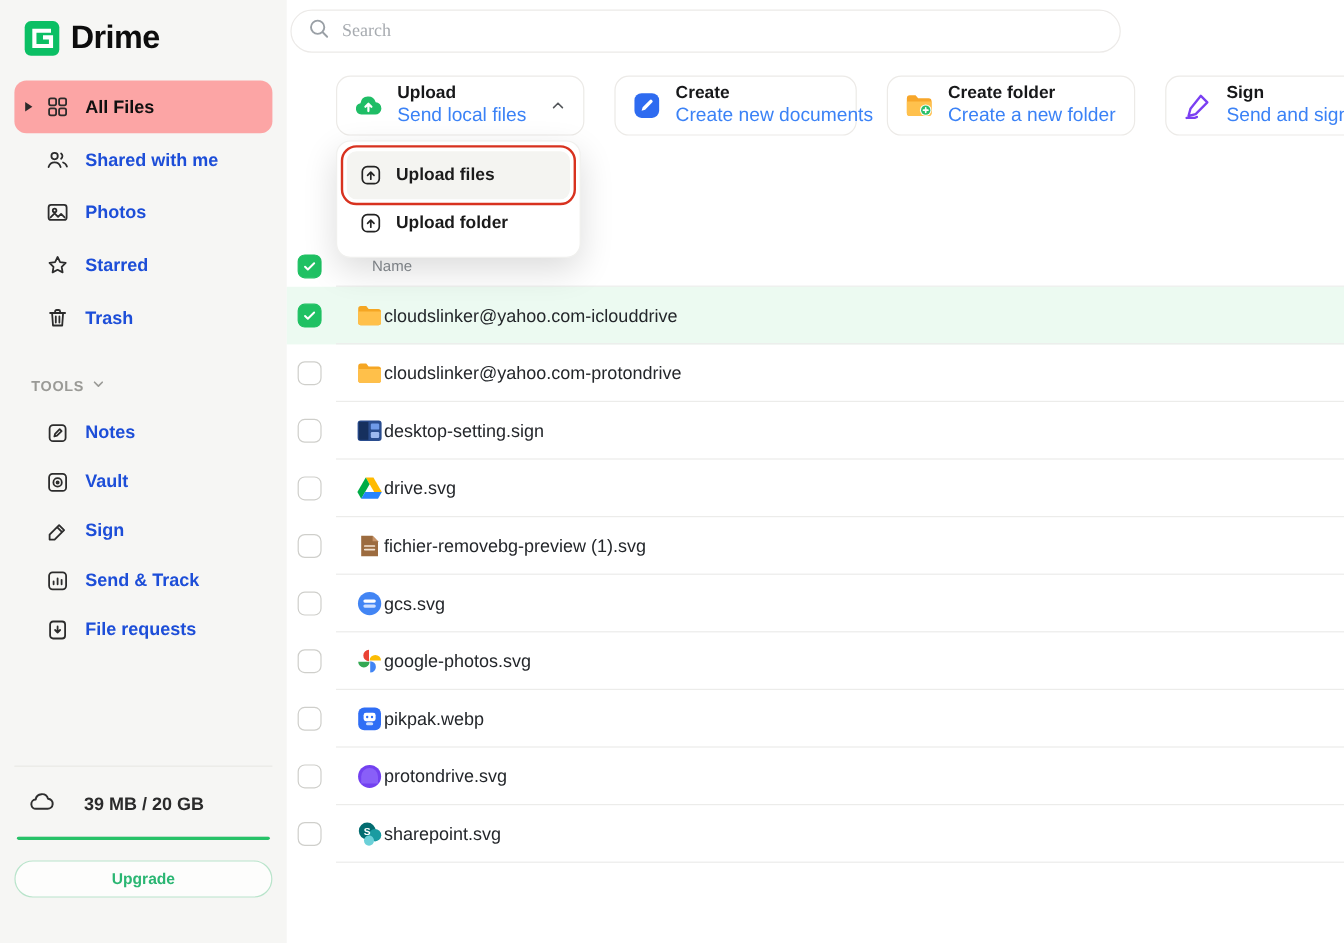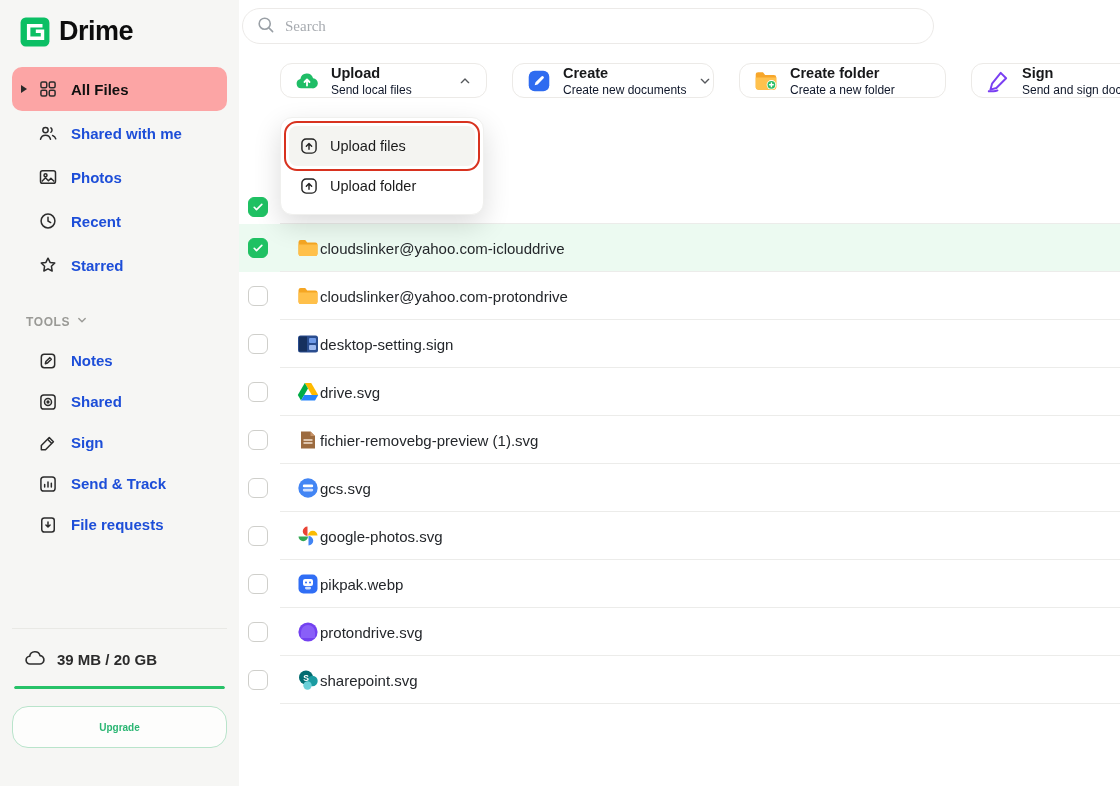--- a/index.html
+++ b/index.html
@@ -24,57 +24,57 @@
   .side-item .icon { width:20px; height:20px; color:#2c2c2c; }
   .side-item .icon svg { width:20px; height:20px; display:block; }
   #nav-tools .side-item { height:41px; }
 
   .tools-head { display:flex; align-items:center; gap:5px; margin-top:16px;
     padding:10px 10px 10px 14px; font-size:12px; font-weight:700; color:#9a9a96;
     letter-spacing:0.6px; cursor:pointer; }
   .tools-head svg { width:14px; height:14px; stroke:#9a9a96; }
 
   .storage { margin-top:auto; border-top:1px solid #e9e9e5; padding-top:16px; }
-  .storage-row { display:flex; align-items:center; gap:11px; padding:2px 10px 14px 12px;
+  .storage-row { display:flex; align-items:center; gap:24px; padding:2px 10px 14px 12px;
     font-size:15px; font-weight:600; color:#2b2b2b; }
   .storage-row svg { width:22px; height:22px; }
   .storage-bar { height:3px; border-radius:2px; background:#e3e3df; margin:0 2px 17px; overflow:hidden; }
   .storage-bar .fill { height:100%; width:100%; background:#27c268; border-radius:2px; }
-  .upgrade { display:block; width:100%; height:42px; border-radius:16px;
+  .upgrade { display:block; width:100%; height:31px; border-radius:16px;
     border:1px solid #b9e4cb; background:#fdfdfc; color:#2bb673; font-weight:700;
-    font-size:10px; cursor:pointer; font-family:inherit; }
+    font-size:13px; cursor:pointer; font-family:inherit; }
 
   
   .main { flex:1; position:relative; background:#fff; }
   .topbar { padding:8px 0 0 3px; }
   .search { width:692px; height:36px; border:1px solid #eceae8; border-radius:18px;
     display:flex; align-items:center; gap:10px; padding:0 13px; background:#fff; }
   .search svg { width:19px; height:19px; flex:none; }
   .search input { border:none; outline:none; flex:1; font-size:15px; color:#333;
     font-family:Liberation Serif, serif; background:transparent; }
   .search input::placeholder { color:#a7abb0; }
 
   .toolbar { display:flex; gap:25px; margin:19px 0 0 41px; }
-  .tbtn { display:flex; align-items:center; gap:11px; height:35px; padding:0 13px;
+  .tbtn { display:flex; align-items:center; gap:11px; height:50px; padding:0 13px;
     border:1px solid #eceae7; border-radius:12px; background:#fff; cursor:pointer;
     font-family:inherit; flex:none; }
   .tbtn-0 { width:207px; } .tbtn-1 { width:202px; } .tbtn-2 { width:207px; } .tbtn-3 { width:262px; }
   .ticon svg { width:26px; height:26px; display:block; }
   .ttxt { display:flex; flex-direction:column; align-items:flex-start; gap:2px; }
   .tt { font-size:14.5px; font-weight:700; color:#17181a; white-space:nowrap; }
-  .ts { font-size:12px; color:#0f172a; white-space:nowrap; }
+  .ts { font-size:16px; color:#3b82f6; white-space:nowrap; }
   .chev { margin-left:auto; color:#55585c; }
   .chev svg { width:16px; height:16px; display:block; }
   .chev.up svg { transform:rotate(180deg); }
 
   .menu { position:absolute; left:41px; top:117px; width:204px; background:#fff;
     border:1px solid #f0f0ee; border-radius:12px; padding:8px;
     box-shadow:0 10px 28px rgba(0,0,0,0.14); z-index:5; }
   .menu-item { display:flex; align-items:center; gap:11px; height:40px; padding:0 10px;
-    border-radius:8px; font-size:14.5px; font-weight:400; color:#1b1b1b; cursor:pointer; }
+    border-radius:8px; font-size:14.5px; font-weight:700; color:#1b1b1b; cursor:pointer; }
   .menu-item .micon svg { width:20px; height:20px; display:block; }
   .menu-item.hl { background:#f4f4f1; outline:2px solid #d8321f; outline-offset:3px; }
 
   .table { margin-top:92px; }
   .thead { position:relative; display:flex; align-items:center; height:34px; padding-left:9px; }
   .thead::after { content:''; position:absolute; left:41px; right:0; bottom:0; height:1px; background:#ececea; }
   .thname { margin-left:42px; font-size:12.5px; color:#878c91; }
 
   .row { position:relative; display:flex; align-items:center; height:48px; padding-left:9px; cursor:pointer; }
   .row::after { content:''; position:absolute; left:41px; right:0; bottom:0; height:1px; background:#ececea; }
@@ -133,34 +133,36 @@
             <svg viewBox="0 0 24 24" fill="none" stroke="currentColor" stroke-width="1.8" stroke-linejoin="round">
               <rect x="3" y="4.5" width="18" height="15" rx="2.5"></rect>
               <circle cx="9" cy="10" r="1.8"></circle>
               <path d="M4.5 17.5l4.5-4.5 3.5 3.5 3-3 4 4"></path>
             </svg>
           </span>
           <span class="lbl">Photos</span>
         </div>
         <div class="side-item">
           <span class="icon">
-            <svg viewBox="0 0 24 24" fill="none" stroke="currentColor" stroke-width="1.8" stroke-linecap="round">
-              <circle cx="12" cy="12" r="8.3"></circle>
-              <path d="M12 7.5V12l3.2 1.9"></path>
-            </svg>
-          </span>
-          <span class="lbl">Recent</span>
-        </div>
-        <div class="side-item">
-          <span class="icon">
             <svg viewBox="0 0 24 24" fill="none" stroke="currentColor" stroke-width="1.8" stroke-linejoin="round">
               <path d="M12 3.8l2.5 5.1 5.6.8-4 3.9.9 5.6-5-2.6-5 2.6.9-5.6-4-3.9 5.6-.8z"></path>
             </svg>
           </span>
           <span class="lbl">Starred</span>
+        </div>
+        <div class="side-item">
+          <span class="icon">
+            <svg viewBox="0 0 24 24" fill="none" stroke="currentColor" stroke-width="1.8" stroke-linecap="round" stroke-linejoin="round">
+              <path d="M4.5 7h15"></path>
+              <path d="M9.5 7V5.5A1.5 1.5 0 0 1 11 4h2a1.5 1.5 0 0 1 1.5 1.5V7"></path>
+              <path d="M6.5 7l.9 12.5h9.2L17.5 7"></path>
+              <path d="M10.2 10.5v6M13.8 10.5v6"></path>
+            </svg>
+          </span>
+          <span class="lbl">Trash</span>
         </div>
       </nav>
 
     <div class="tools-head">
       <span>TOOLS</span>
       <span><svg viewBox="0 0 24 24" fill="none" stroke-width="2.4" stroke="currentColor" stroke-linecap="round" stroke-linejoin="round">
             <path d="M6.5 9.5L12 15l5.5-5.5"></path>
           </svg></span>
     </div>
 
@@ -175,21 +177,21 @@
           <span class="lbl">Notes</span>
         </div>
         <div class="side-item">
           <span class="icon">
             <svg viewBox="0 0 24 24" fill="none" stroke="currentColor" stroke-width="1.8">
               <rect x="3.5" y="3.5" width="17" height="17" rx="3.5"></rect>
               <circle cx="12" cy="12" r="4.2"></circle>
               <circle cx="12" cy="12" r="1.1" fill="currentColor"></circle>
             </svg>
           </span>
-          <span class="lbl">Shared</span>
+          <span class="lbl">Vault</span>
         </div>
         <div class="side-item">
           <span class="icon">
             <svg viewBox="0 0 24 24" fill="none" stroke="currentColor" stroke-width="1.8" stroke-linejoin="round">
               <path d="M13.5 5.5l5 5L9 20H4v-5z"></path>
               <path d="M11.5 7.5l5 5"></path>
             </svg>
           </span>
           <span class="lbl">Sign</span>
         </div>

